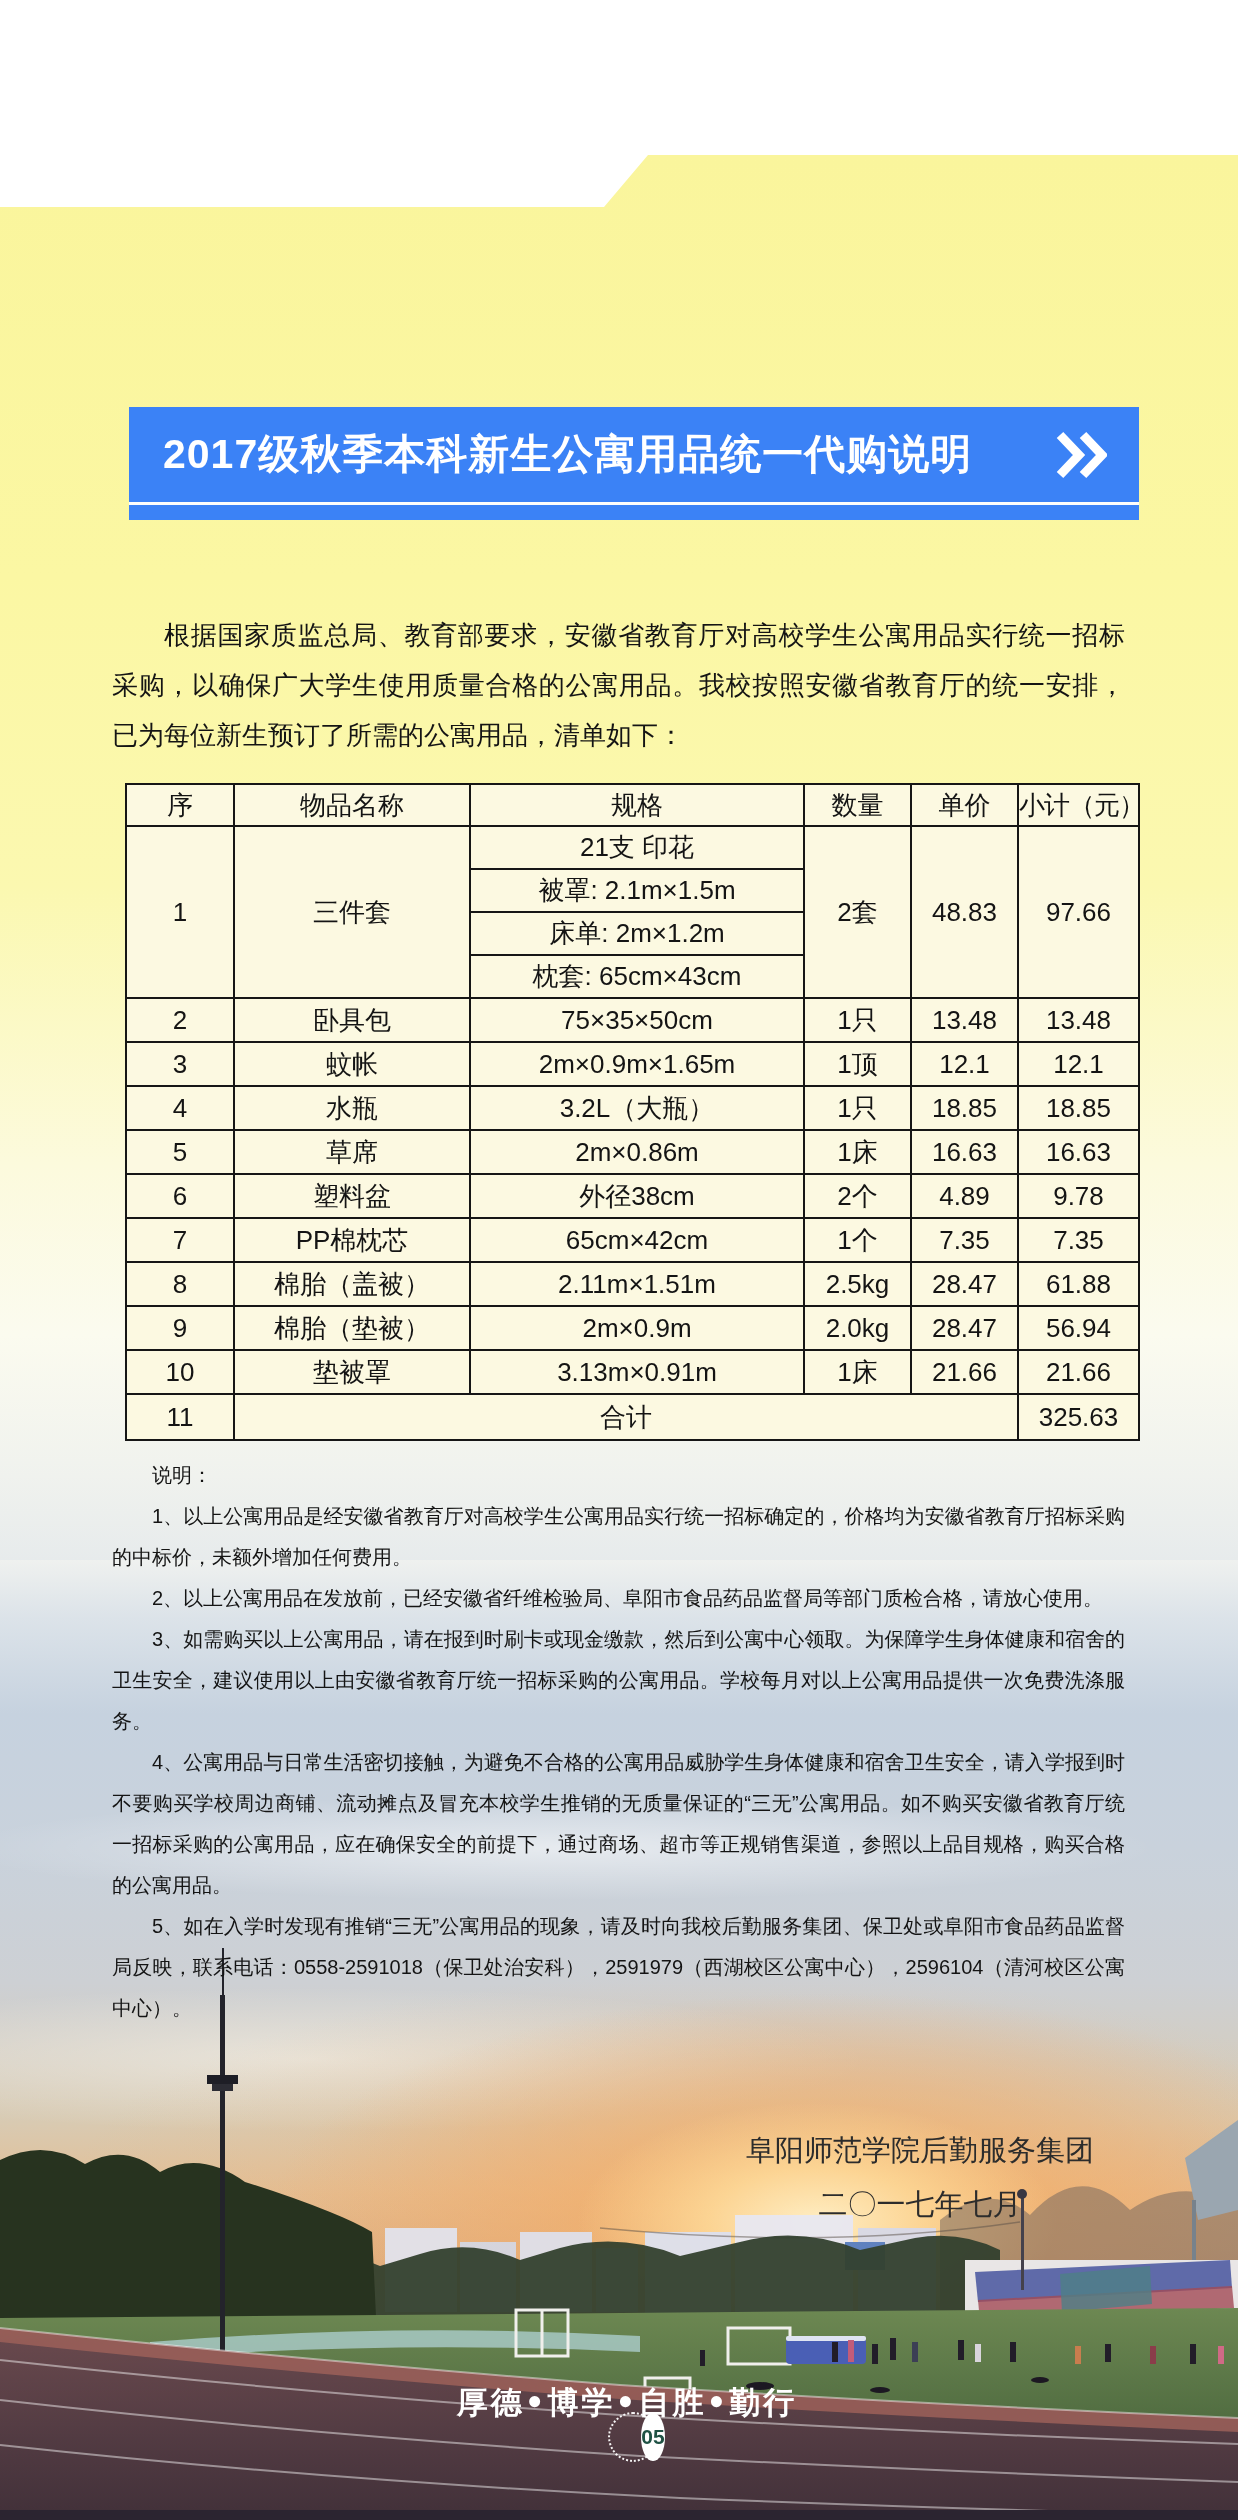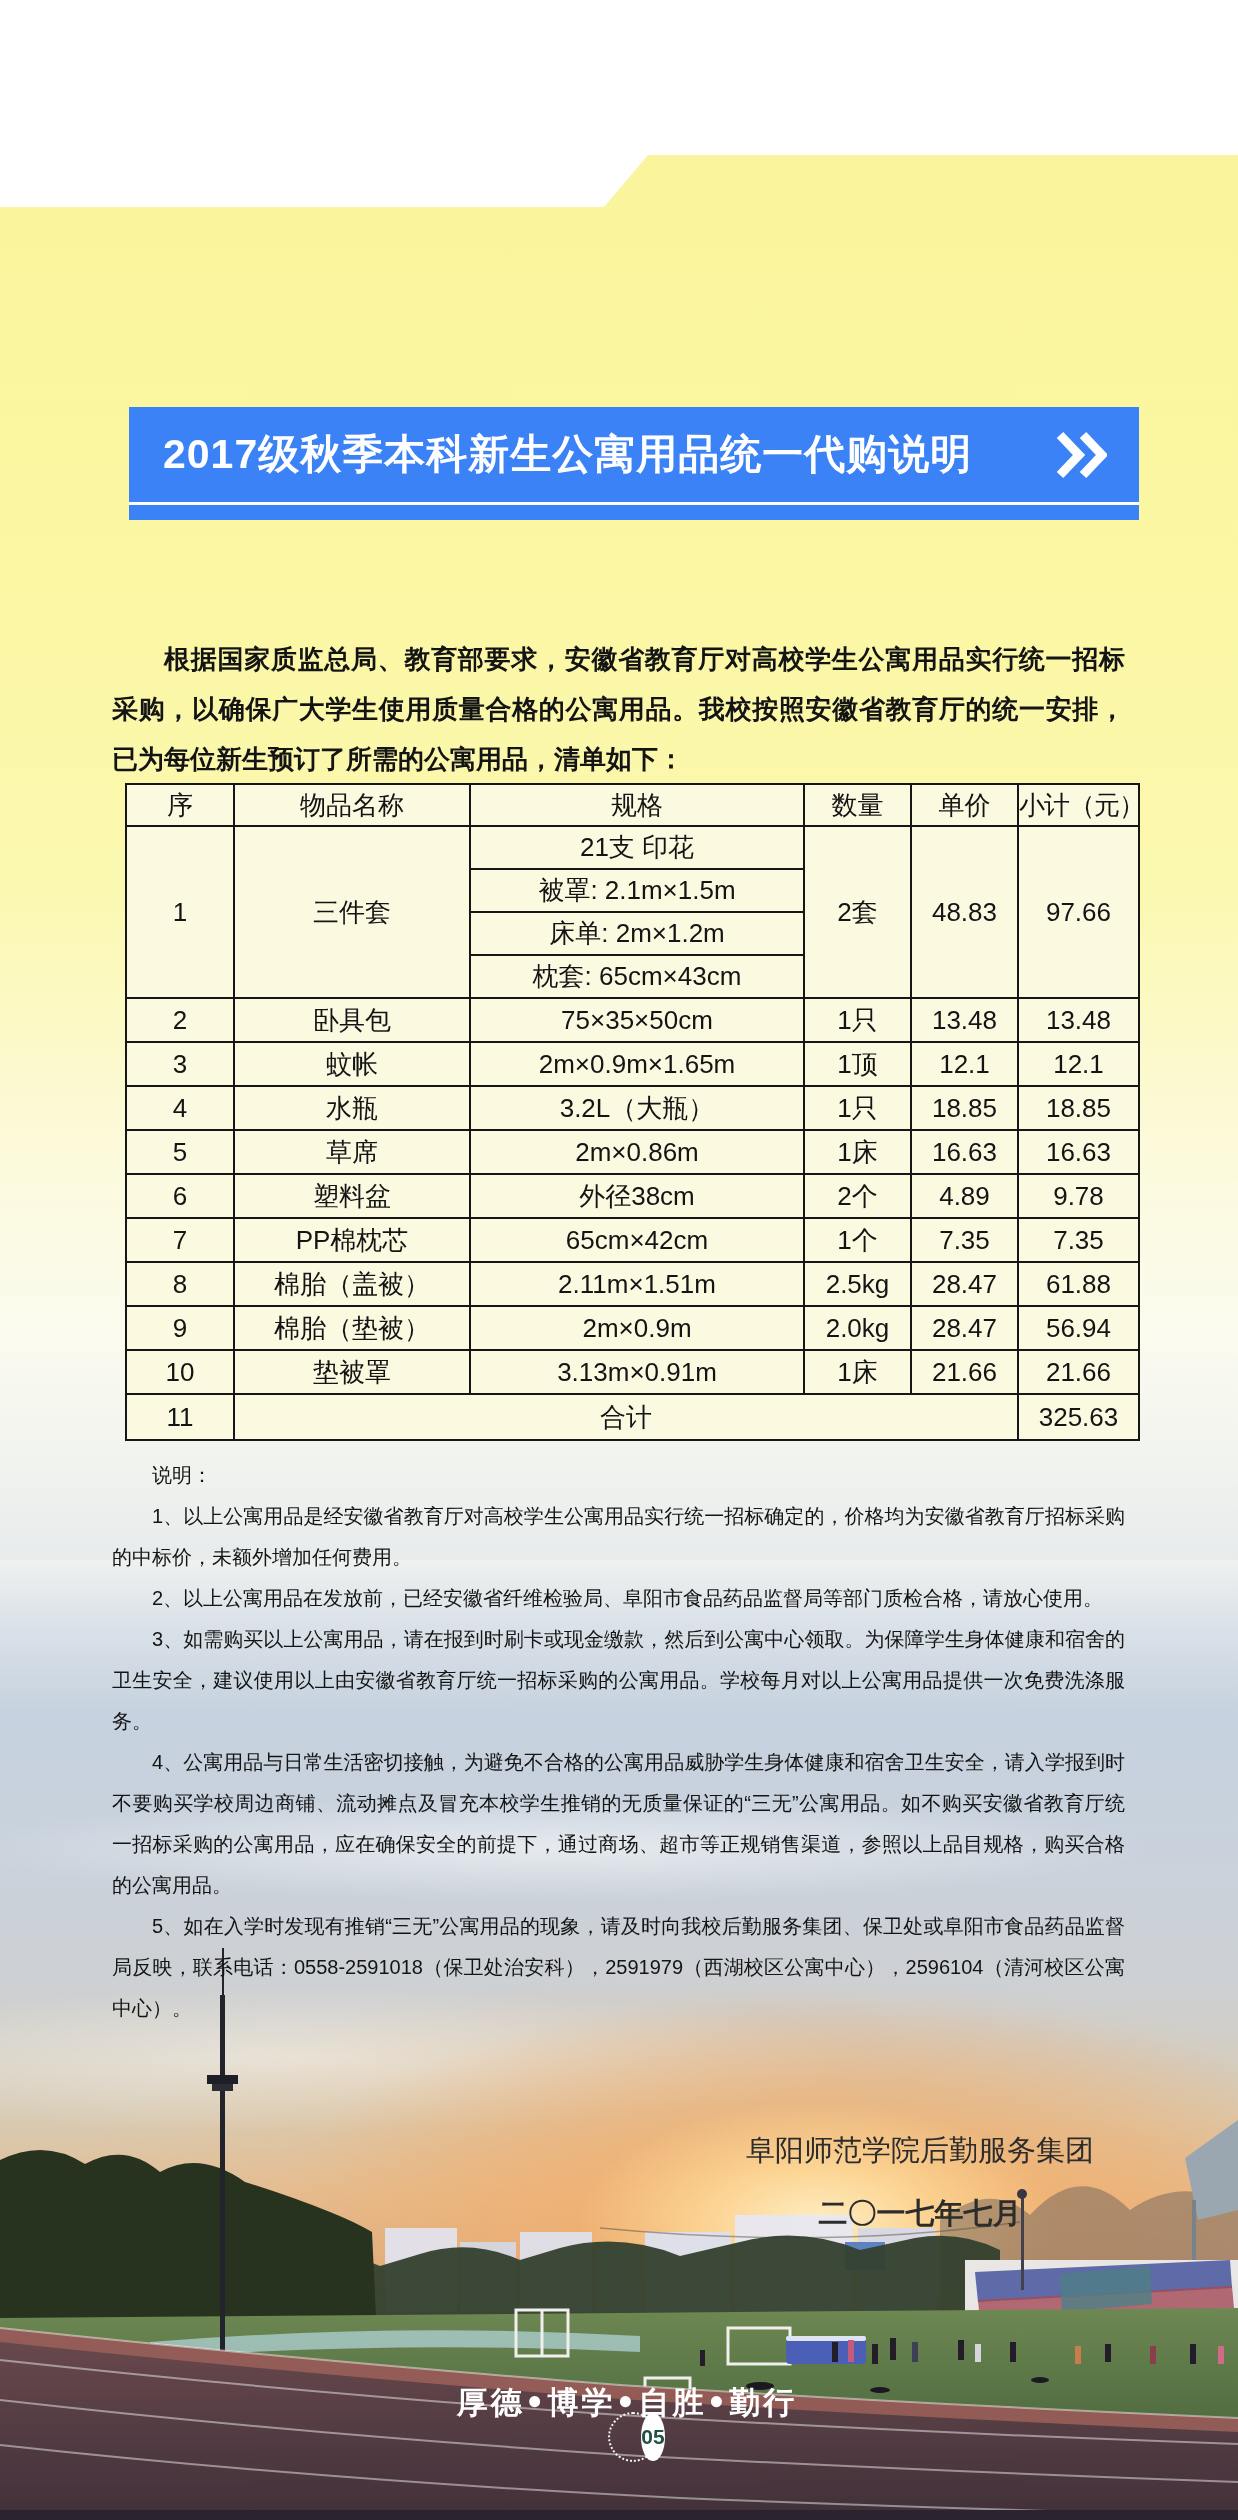--- a/index.html
+++ b/index.html
@@ -33,22 +33,22 @@
     background:#3b82f6;
   }
   .banner-title{
     position:absolute;left:34px;top:0;height:95px;display:flex;align-items:center;
     color:#ffffff;font-size:41px;font-weight:bold;letter-spacing:1px;white-space:nowrap;
   }
   .banner-line{position:absolute;left:0;right:0;bottom:15px;height:3px;background:#fdfdfb;}
   .banner-chevrons{position:absolute;right:32px;top:24px;width:54px;height:48px;}
   
   .intro{
-    position:absolute;left:112px;top:634px;width:1013px;
-    font-size:26px;line-height:50px;text-align:justify;text-indent:2em;font-weight:bold;
+    position:absolute;left:112px;top:610px;width:1013px;
+    font-size:26px;line-height:50px;text-align:justify;text-indent:2em;
   }
   .notes{
     position:absolute;left:112px;top:1455px;width:1013px;
     font-size:20px;line-height:41px;text-align:justify;
   }
   .notes p{margin:0;text-indent:2em;}
   
   table.goods{
     position:absolute;left:125px;top:783px;width:1013px;
     border-collapse:collapse;table-layout:fixed;
@@ -61,21 +61,21 @@
   table.goods tr.hdr{height:42px;}
   table.goods tr.sub{height:43px;}
   table.goods tr.item{height:44px;}
   table.goods tr.total{height:46px;}
   th.tight{font-size:24px;letter-spacing:-1px;}
   
   .signature{
     position:absolute;left:690px;top:2128px;width:460px;text-align:center;
     font-size:29px;color:#2c2c2c;line-height:44px;
   }
-  .signature .sig-date{margin-top:19px;font-weight:bold;}
+  .signature .sig-date{margin-top:10px;}
   .motto{
     position:absolute;left:0;right:0;top:2382px;text-align:center;padding-left:16px;
     color:#ffffff;font-size:31px;font-weight:bold;letter-spacing:3px;
     font-family:"DejaVu Serif","Liberation Serif",serif;
   }
   .page-badge{
     position:absolute;left:608px;top:2412px;width:50px;height:50px;
     border:2px dotted rgba(255,255,255,.95);border-radius:50%;
     display:flex;align-items:center;justify-content:center;box-sizing:border-box;
   }

